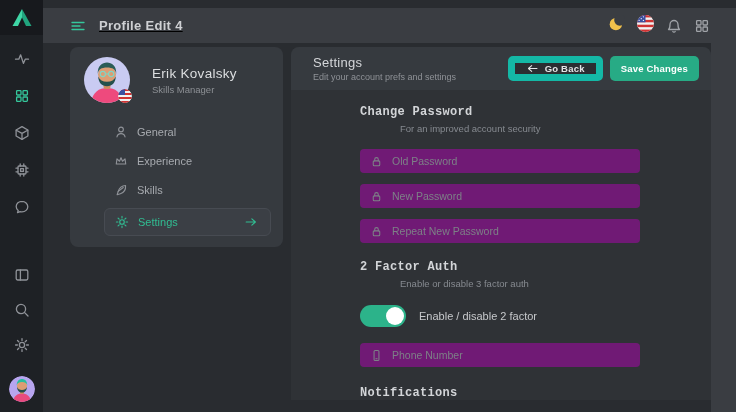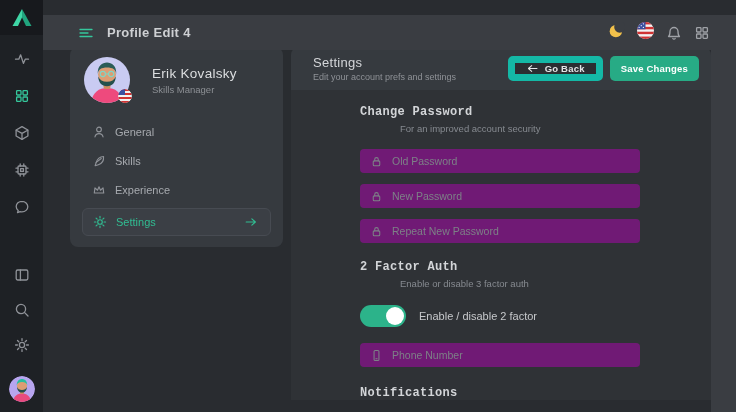--- a/index.html
+++ b/index.html
@@ -21,41 +21,41 @@
   .logo-block { width:43px; height:35px; background:#17191d;
                 display:flex; align-items:center; justify-content:center; flex-shrink:0; }
   .side-nav { display:flex; flex-direction:column; align-items:center; gap:21px; margin-top:16px; }
   .side-btn { color:#8f9298; cursor:pointer; }
   .side-btn.active { color:#35c79c; }
   .side-footer { margin-top:auto; display:flex; flex-direction:column; align-items:center;
                  gap:19px; padding-bottom:10px; }
   .side-avatar { width:26px; height:26px; border-radius:50%; overflow:hidden; margin-top:4px; cursor:pointer; }
 
   
-  .topbar { position:absolute; left:43px; top:15px; right:0; height:35px; background:#3a3d42;
-            display:flex; align-items:center; padding:0 26px 0 35px; z-index:4; }
+  .topbar { position:absolute; left:43px; top:8px; right:0; height:35px; background:#3a3d42;
+            display:flex; align-items:center; padding:0 26px 0 27px; z-index:4;text-decoration:underline; }
   .hamburger { color:#35c79c; cursor:pointer; }
   .page-title { margin-left:13px; font-size:13px; font-weight:bold; color:#ced0d3; letter-spacing:.3px; }
   .topbar-right { margin-left:auto; display:flex; align-items:center; gap:12px; }
   .tb-icon { color:#a0a3a8; cursor:pointer; display:block; }
 
   
   .main { position:absolute; left:43px; top:35px; right:0; bottom:0; background:#3a3d42; }
   .content { position:absolute; left:0; top:0; width:668px; height:100%; background:#292c30; }
 
   
   .profile-card { position:absolute; left:27px; top:12px; width:213px; height:200px;
                   background:#363a3f; border-radius:8px; }
   .profile-head { display:flex; align-items:center; padding:10px 12px 0 14px; }
   .avatar-wrap { position:relative; width:46px; height:46px; flex-shrink:0; }
   .avatar-badge { position:absolute; right:-2px; bottom:0; width:14px; height:14px; border-radius:50%; overflow:hidden; }
   .profile-id { margin-left:22px; }
   .profile-name { font-size:13.5px; font-weight:500; color:#dcdee0; letter-spacing:.3px; }
   .profile-role { font-size:9.5px; color:#8d9095; margin-top:3px; }
-  .profile-menu { margin-top:14px; }
+  .profile-menu { margin-top:14px;margin-left:22px; }
   .menu-item { height:29px; display:flex; align-items:center; padding:0 14px 0 22px;
                color:#a7aaaf; font-size:11px; cursor:pointer; }
   .menu-item .mi-icon { color:#8f9298; margin-right:9px; display:block; }
   .menu-item.active { margin:4px 12px 0 12px; padding:0 12px 0 10px; height:28px;
                       background:#3b3f45; border:1px solid #474b52; border-radius:6px;
                       color:#31bd92; font-weight:500; }
   .menu-item.active .mi-icon { color:#31bd92; }
   .menu-arrow { margin-left:auto; color:#31bd92; display:block; }
 
   
@@ -326,29 +326,29 @@
       </div>
       <nav class="profile-menu">
         <div class="menu-item">
           <svg class="ic sm mi-icon">
               <use href="#i-person"></use>
             </svg>
           <span>General</span>
         </div>
         <div class="menu-item">
           <svg class="ic sm mi-icon">
-              <use href="#i-feather"></use>
-            </svg>
-          <span>Skills</span>
+              <use href="#i-crown"></use>
+            </svg>
+          <span>Experience</span>
         </div>
         <div class="menu-item">
           <svg class="ic sm mi-icon">
-              <use href="#i-crown"></use>
-            </svg>
-          <span>Experience</span>
+              <use href="#i-feather"></use>
+            </svg>
+          <span>Skills</span>
         </div>
         <div class="menu-item active">
           <svg class="ic sm mi-icon">
               <use href="#i-gear"></use>
             </svg>
           <span>Settings</span>
           <svg class="ic sm menu-arrow">
               <use href="#i-arrow-right"></use>
             </svg>
         </div>

